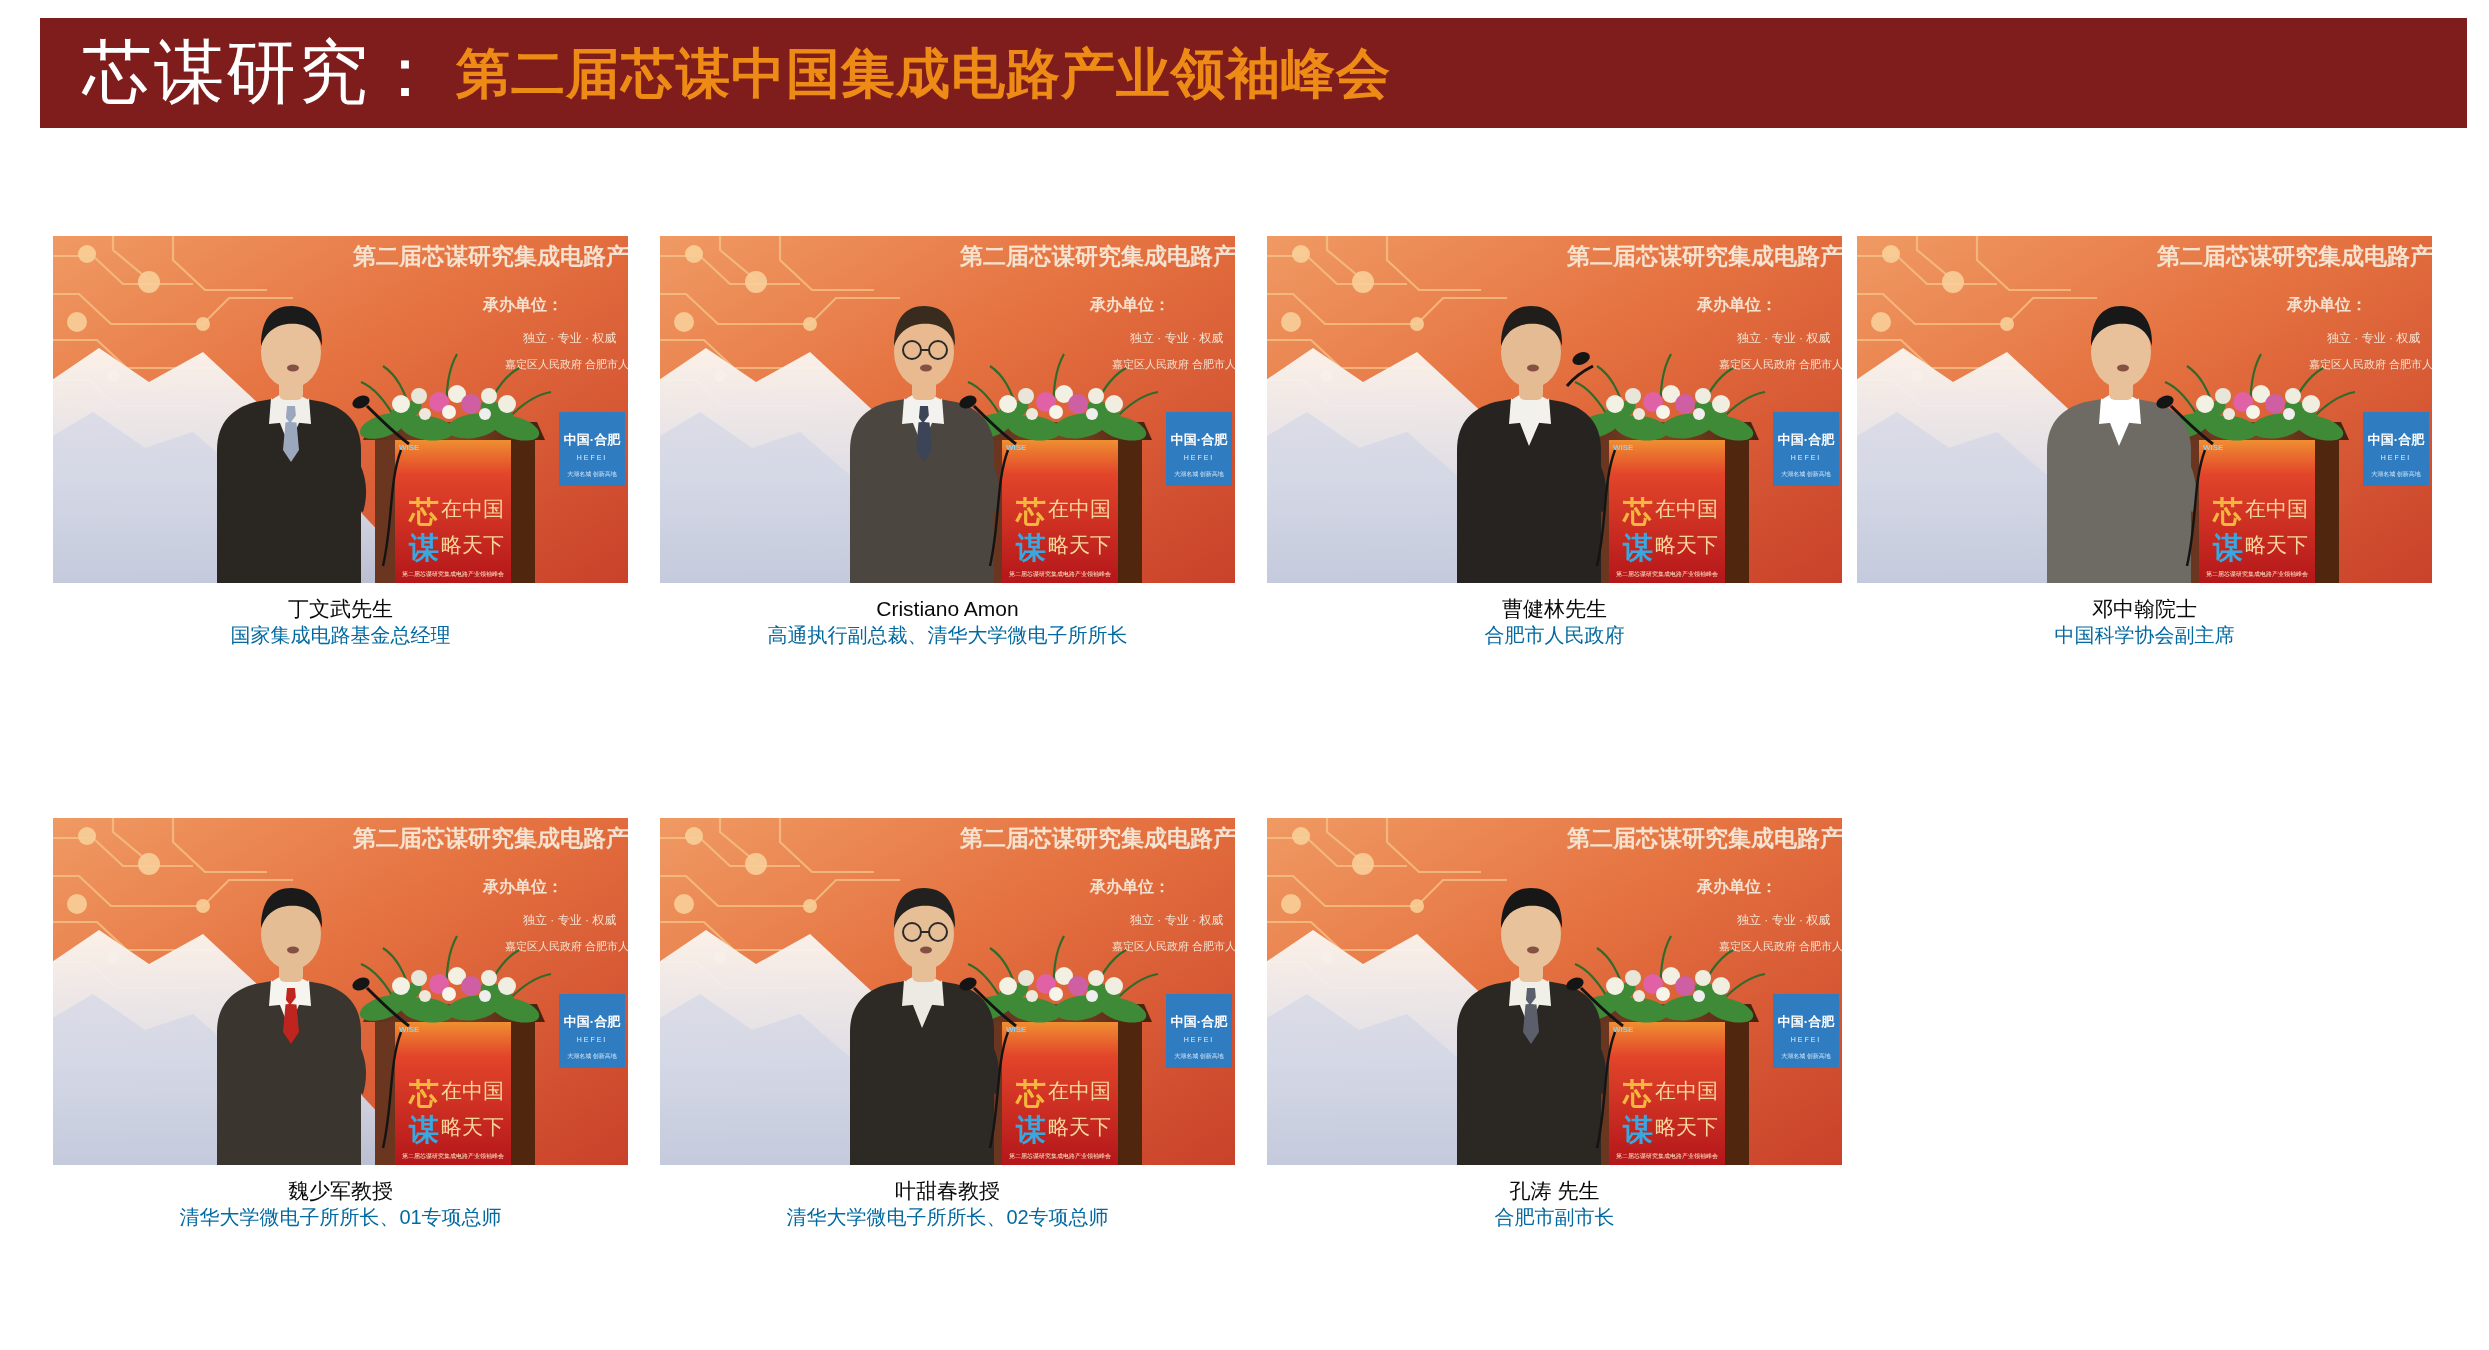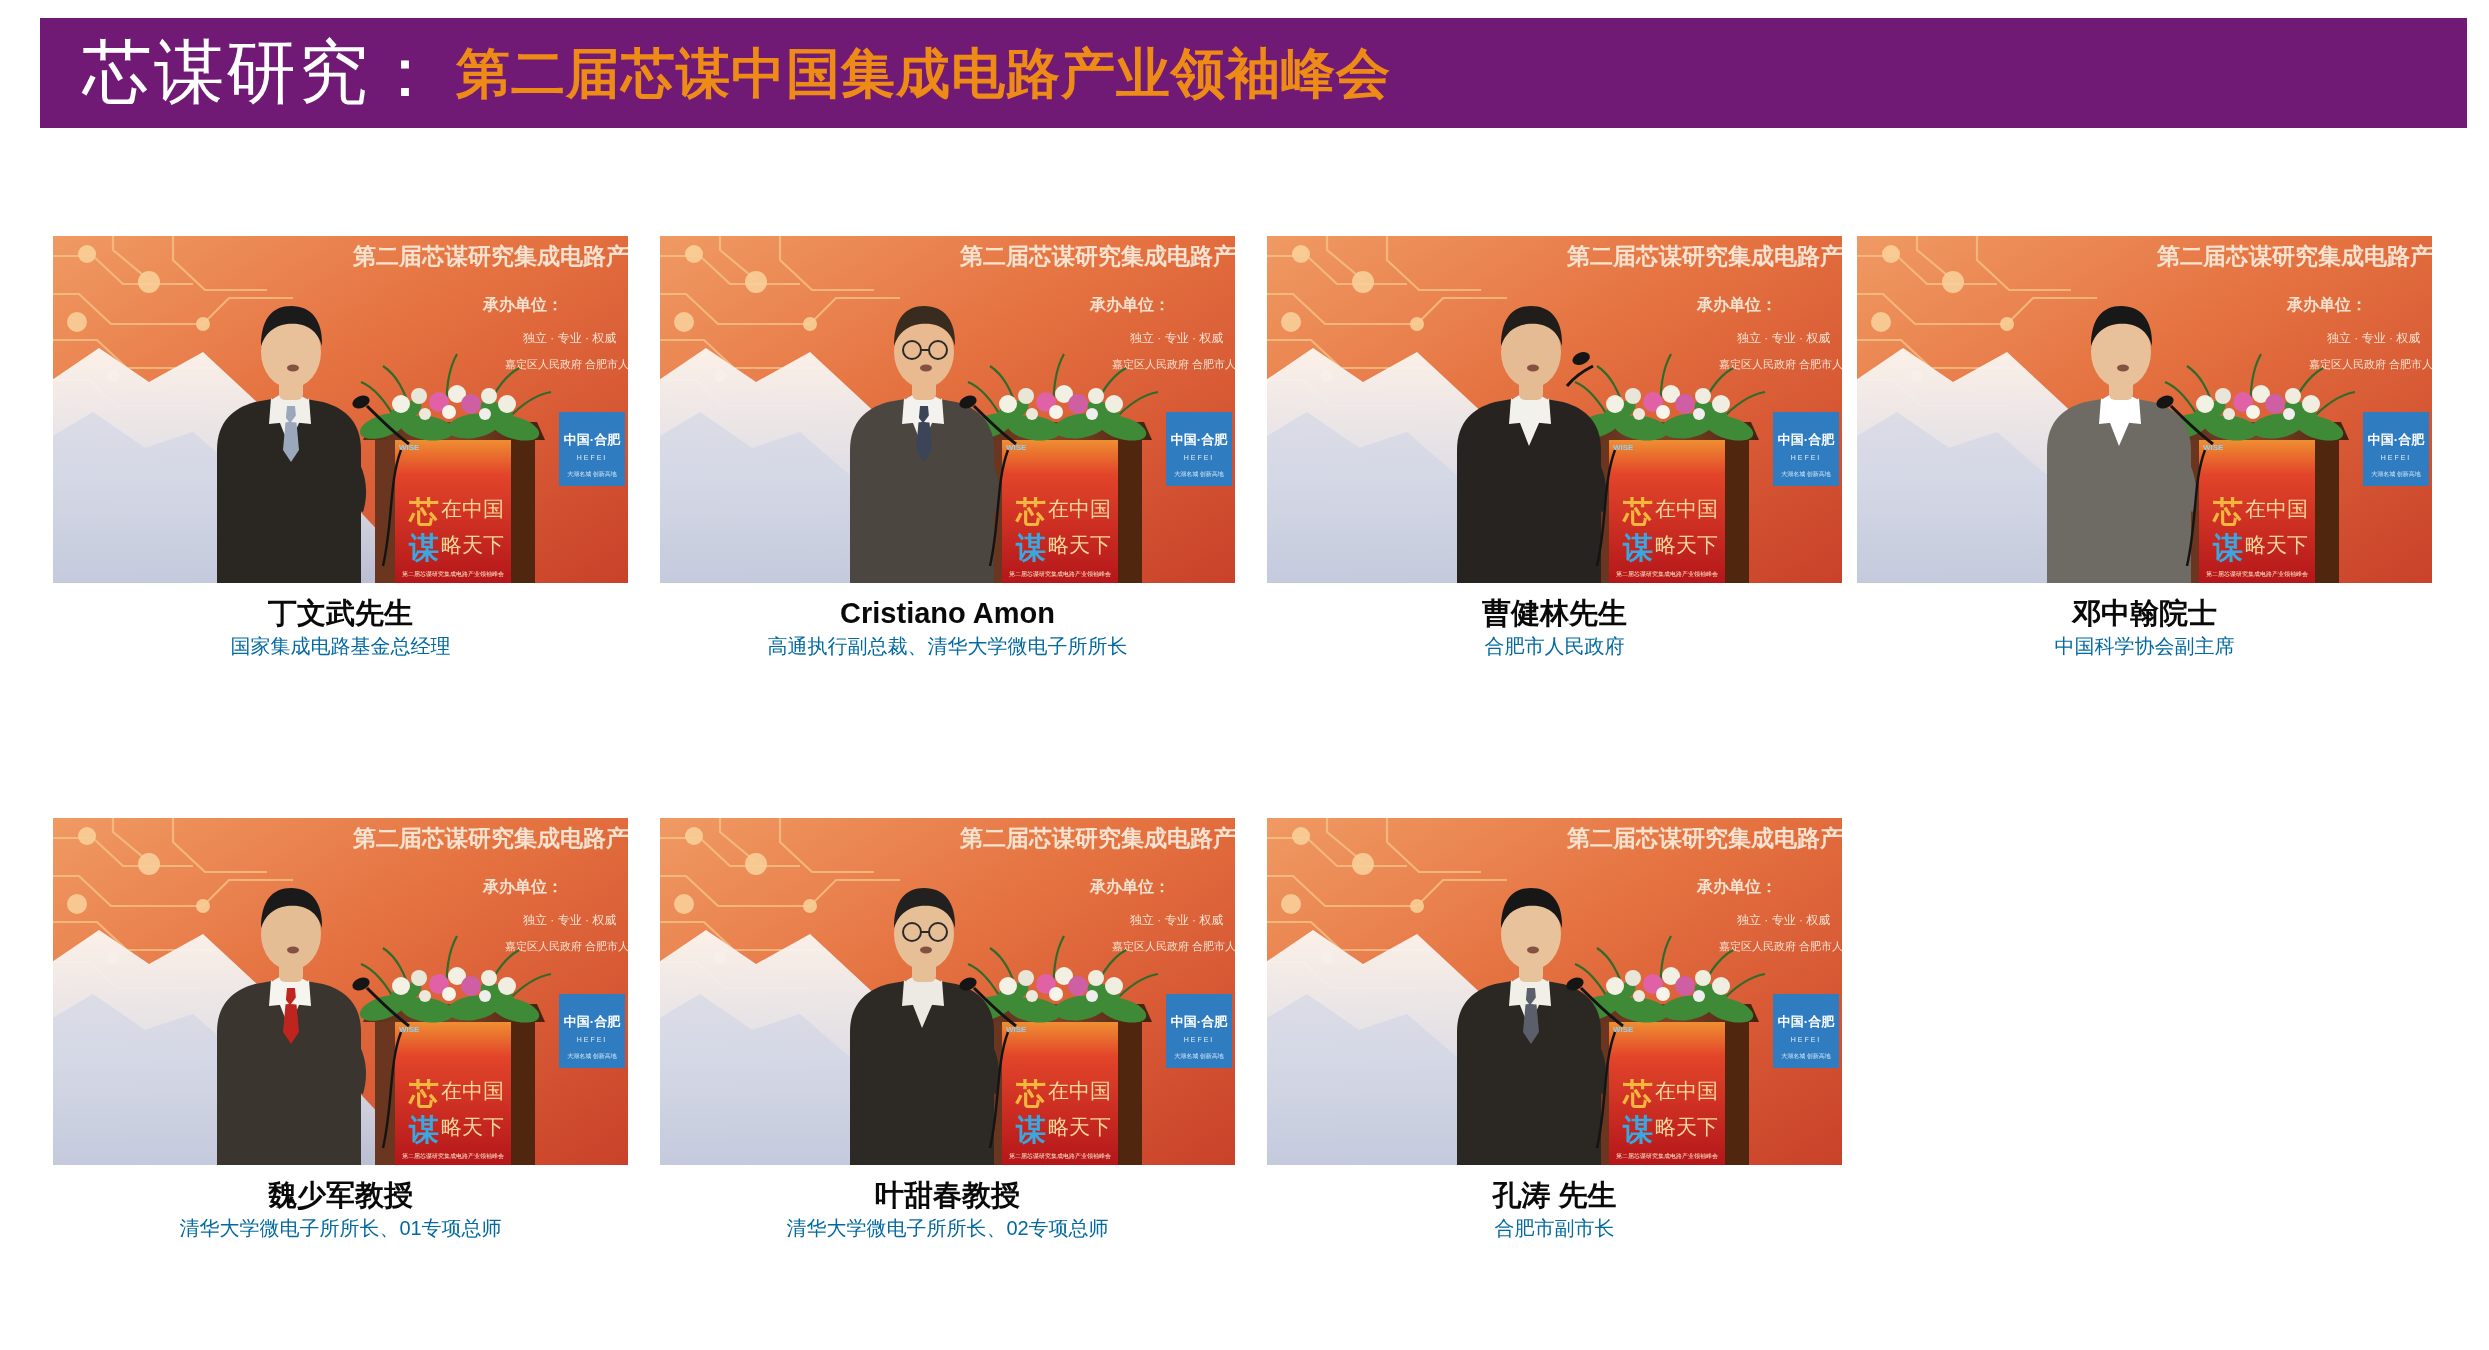--- a/index.html
+++ b/index.html
@@ -15,21 +15,21 @@
     font-family: "Liberation Sans", "DejaVu Sans", sans-serif;
   }
 
   
   #title-bar {
     position: absolute;
     left: 40px;
     top: 18px;
     width: 2427px;
     height: 110px;
-    background: #701a75;
+    background: #7f1d1d;
     display: flex;
     align-items: center;
     box-sizing: border-box;
     padding-left: 42px;
     overflow: hidden;
   }
   #title-prefix {
     font-family: "Liberation Serif", "DejaVu Serif", serif;
     font-size: 70px;
     line-height: 1;
@@ -60,22 +60,22 @@
     background: #e8825a;
   }
   .photo svg { display: block; width: 100%; height: 100%; }
 
   .caption {
     text-align: center;
     margin-top: 12px;
     line-height: 1.30;
   }
   .cap-name {
-    font-size: 29px;
-    font-weight: bold;
+    font-size: 21px;
+    font-weight: normal;
     color: #0a0a0a;
     white-space: nowrap;
   }
   .cap-title {
     font-size: 20px;
     font-weight: normal;
     color: #0369a1;
     white-space: nowrap;
   }
 </style>

